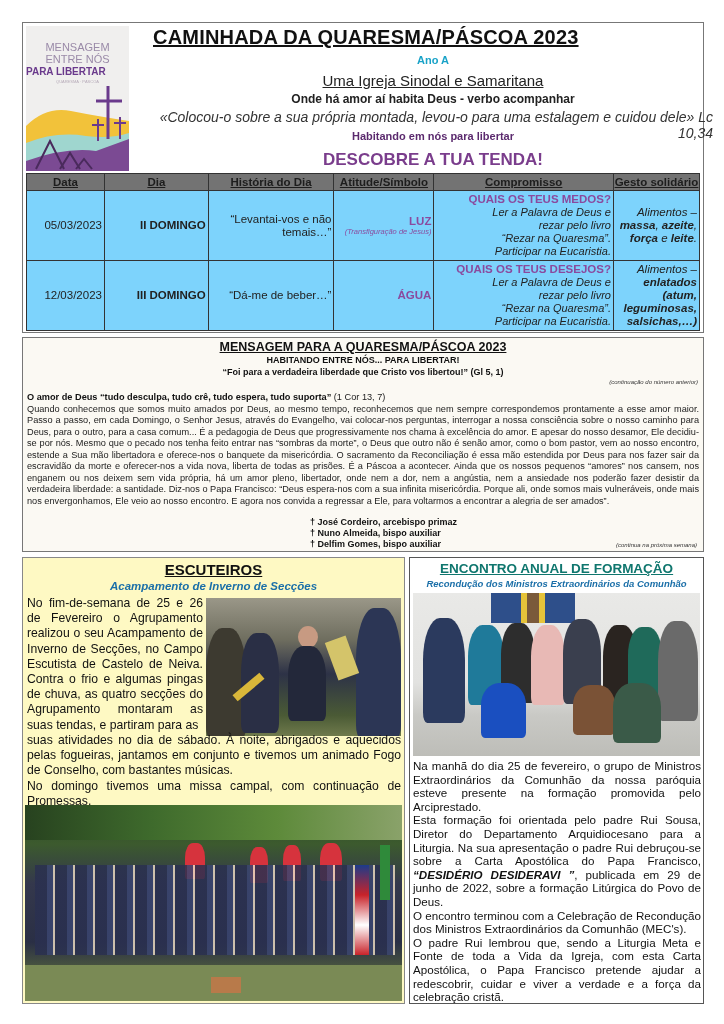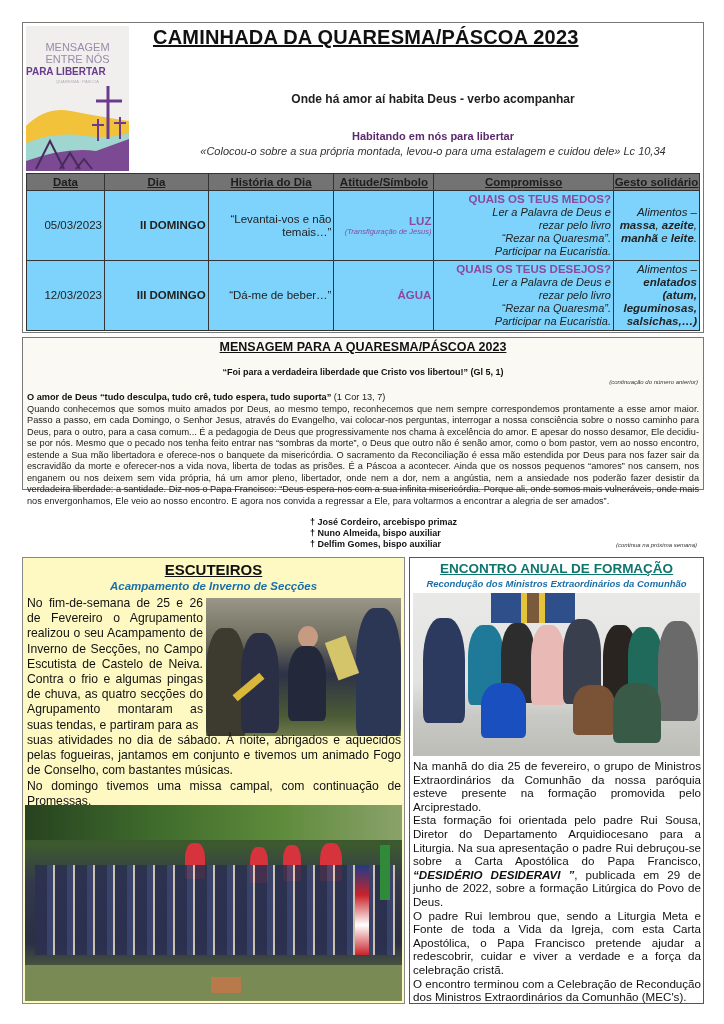--- a/index.html
+++ b/index.html
@@ -10,33 +10,33 @@
   #cover { position: absolute; left: 3px; top: 3px; width: 103px; height: 145px; background: #f0efee; overflow: hidden; }
   #cover .c1 { position: absolute; left: 0; width: 100%; text-align: center; font-family: "Liberation Sans", sans-serif; color: #9a8aa8; font-size: 11px; line-height: 11px; }
   #cover .c2 { position: absolute; left: 0; width: 100%; color: #6a3a8c; font-weight: bold; font-size: 10px; }
   #cover .c3 { position: absolute; left: 0; width: 100%; text-align: center; color: #b6aab8; font-size: 4px; }
   #cover svg { position: absolute; left: 0; top: 55px; }
 
   .hdr-title { position: absolute; left: 130px; top: 3px; width: 560px; text-align: left; font-family: "Liberation Sans", sans-serif; font-weight: bold; font-size: 20px; text-decoration: underline; color: #111; letter-spacing: 0.2px; }
   .hdr-ano { position: absolute; left: 130px; top: 31px; width: 560px; text-align: center; color: #1aa3c8; font-weight: bold; font-size: 11px; }
   .hdr-sub { position: absolute; left: 130px; top: 49px; width: 560px; text-align: center; color: #222; font-size: 15px; text-decoration: underline; }
   .hdr-onde { position: absolute; left: 130px; top: 69px; width: 560px; text-align: center; color: #222; font-size: 12px; font-weight: bold; }
-  .hdr-quote { position: absolute; left: 130px; top: 86px; width: 560px; text-align: center; color: #333; font-size: 11px; font-style: italic; margin-top: 36px; }
+  .hdr-quote { position: absolute; left: 130px; top: 86px; width: 560px; text-align: right; color: #333; font-size: 14px; font-style: italic; }
   .hdr-habit { position: absolute; left: 130px; top: 107px; width: 560px; text-align: center; color: #5b2a6e; font-size: 11px; font-weight: bold; }
   .hdr-desc { position: absolute; left: 130px; top: 127px; width: 560px; text-align: center; color: #7a3d8c; font-size: 17px; font-weight: bold; }
 
   table#plan { position: absolute; left: 3px; top: 150px; width: 674px; border-collapse: collapse; font-size: 11.5px; }
   table#plan th { background: #737373; color: #1d1d1d; font-weight: bold; text-decoration: underline; font-size: 11.5px; height: 17px; border: 1.5px solid #333; }
   table#plan td { background: #7dd3fc; border: 1.5px solid #333; text-align: right; vertical-align: middle; color: #222; padding: 1px 2px; line-height: 13px; }
   .purple-bold { color: #8a4a9e; font-weight: bold; }
   .luz-note { color: #8a4a9e; font-style: italic; font-size: 7.5px; line-height: 8px; display: block; }
   .ital { font-style: italic; font-size: 11px; }
 
   
-  #msg-box { position: absolute; left: 22px; top: 337px; width: 682px; height: 153px; border: 1.5px solid #777; background: #fbf9f3; }
+  #msg-box { position: absolute; left: 22px; top: 337px; width: 682px; height: 215px; border: 1.5px solid #777; background: #fbf9f3; }
   .msg-title { position: absolute; left: 0; top: 2px; width: 100%; text-align: center; font-weight: bold; font-size: 12.5px; text-decoration: underline; color: #111; }
   .msg-l1 { position: absolute; left: 0; top: 17px; width: 100%; text-align: center; font-size: 9px; font-weight: bold; color: #111; }
   .msg-l2 { position: absolute; left: 0; top: 29px; width: 100%; text-align: center; font-size: 9px; font-weight: bold; color: #111; }
   .msg-cont { position: absolute; right: 5px; top: 41px; font-size: 6px; font-style: italic; color: #333; }
   .msg-body { position: absolute; left: 4px; top: 54px; width: 672px; font-size: 9.2px; line-height: 11.5px; color: #222; text-align: justify; }
   .msg-body b { color: #111; }
   .msg-sig { position: absolute; left: 287px; top: 179px; font-size: 9px; font-weight: bold; line-height: 11px; color: #111; }
   .msg-next { position: absolute; right: 6px; top: 204px; font-size: 6px; font-style: italic; color: #333; }
 
   
@@ -83,23 +83,26 @@
       </g>
       <g stroke="#4a2a5c" stroke-width="2" fill="none">
         <path d="M10 88 L24 60 L38 88"></path>
           <path d="M34 88 L44 72 L54 88"></path>
           <path d="M50 88 L58 78 L66 88"></path>
       </g>
     </svg>
   </div>
 
   <div class="hdr-title">CAMINHADA DA QUARESMA/PÁSCOA 2023</div>
+  <div class="hdr-ano">Ano A</div>
+  <div class="hdr-sub">Uma Igreja Sinodal e Samaritana</div>
   <div class="hdr-onde">Onde há amor aí habita Deus - verbo acompanhar</div>
   <div class="hdr-quote">«Colocou-o sobre a sua própria montada, levou-o para uma estalagem e cuidou dele»  Lc 10,34</div>
   <div class="hdr-habit">Habitando em nós para libertar</div>
+  <div class="hdr-desc">DESCOBRE A TUA TENDA!</div>
 
   <table id="plan">
     <colgroup>
       <col style="width:78px">
         <col style="width:104px">
         <col style="width:126px">
         <col style="width:100px">
         <col style="width:180px">
         <col style="width:86px">
     </colgroup>
@@ -125,21 +128,21 @@
         <td>
           <div class="purple-bold">QUAIS OS TEUS MEDOS?</div>
           <div class="ital">Ler a Palavra de Deus e</div>
           <div class="ital">rezar pelo livro</div>
           <div class="ital">“Rezar na Quaresma”.</div>
           <div class="ital">Participar na Eucaristia.</div>
         </td>
         <td style="font-style:italic;">
           <div>Alimentos –</div>
           <div><b>massa</b>, <b>azeite</b>,</div>
-          <div><b>manhã</b> e <b>leite</b>.</div>
+          <div><b>força</b> e <b>leite</b>.</div>
         </td>
       </tr>
       <tr style="height:70px;">
         <td>12/03/2023</td>
         <td style="font-weight:bold;">III DOMINGO</td>
         <td><span>“Dá-me de beber…”</span></td>
         <td>
           <span class="purple-bold">ÁGUA</span>
         </td>
         <td>
@@ -156,20 +159,21 @@
           <div><b>leguminosas,</b></div>
           <div><b>salsichas,…)</b></div>
         </td>
       </tr>
     </tbody>
   </table>
 </div>
 
 <div id="msg-box">
   <div class="msg-title">MENSAGEM PARA A QUARESMA/PÁSCOA 2023</div>
+  <div class="msg-l1">HABITANDO ENTRE NÓS... PARA LIBERTAR!</div>
   <div class="msg-l2">“Foi para a verdadeira liberdade que Cristo vos libertou!” (Gl 5, 1)</div>
   <div class="msg-cont">(continuação do número anterior)</div>
   <div class="msg-body">
     <b>O amor de Deus “tudo desculpa, tudo crê, tudo espera, tudo suporta”</b><span> (1 Cor 13, 7)</span><br>
     <span>Quando conhecemos que somos muito amados por Deus, ao mesmo tempo, reconhecemos que nem sempre correspondemos prontamente a esse amor maior. Passo a passo, em cada Domingo, o Senhor Jesus, através do Evangelho, vai colocar-nos perguntas, interrogar a nossa consciência sobre o nosso caminho para Deus, para o outro, para a casa comum... É a pedagogia de Deus que progressivamente nos chama à excelência do amor. E apesar do nosso desamor, Ele decidiu-se por nós. Mesmo que o pecado nos tenha feito entrar nas “sombras da morte”, o Deus que outro não é senão amor, como o bom pastor, vem ao nosso encontro, estende a Sua mão libertadora e oferece-nos o banquete da misericórdia. O sacramento da Reconciliação é essa mão estendida por Deus para nos fazer sair da escravidão da morte e oferecer-nos a vida nova, liberta de todas as prisões. É a Páscoa a acontecer. Ainda que os nossos pequenos “amores” nos cansem, nos enganem ou nos deixem sem vida própria, há um amor pleno, libertador, onde nem a dor, nem a angústia, nem a ansiedade nos poderão fazer desistir da verdadeira liberdade: a santidade. Diz-nos o Papa Francisco: “Deus espera-nos com a sua infinita misericórdia. Porque ali, onde somos mais vulneráveis, onde mais nos envergonhamos, Ele veio ao nosso encontro. E agora nos convida a regressar a Ele, para voltarmos a encontrar a alegria de ser amados”.</span>
   </div>
   <div class="msg-sig">
     <div>† José Cordeiro, arcebispo primaz</div>
     <div>† Nuno Almeida, bispo auxiliar</div>
     <div>† Delfim Gomes, bispo auxiliar</div>
@@ -225,16 +229,16 @@
     <div class="person" style="left:190px;top:32px;width:34px;height:80px;background:#2a2420;"></div>
     <div class="person" style="left:215px;top:34px;width:34px;height:70px;background:#1f6a5a;"></div>
     <div class="person" style="left:245px;top:28px;width:40px;height:100px;background:#6a6a6a;"></div>
     <div class="person" style="left:68px;top:90px;width:45px;height:55px;background:#1a4fc0;"></div>
     <div class="person" style="left:160px;top:92px;width:42px;height:50px;background:#7a5236;"></div>
     <div class="person" style="left:200px;top:90px;width:48px;height:60px;background:#3a5a48;"></div>
   </div>
   <div class="en-text">
     <div>Na manhã do dia 25 de fevereiro, o grupo de Ministros Extraordinários da Comunhão da nossa paróquia esteve presente na formação promovida pelo Arciprestado.</div>
     <div><span>Esta formação foi orientada pelo padre Rui Sousa, Diretor do Departamento Arquidiocesano para a Liturgia. Na sua apresentação o padre Rui debruçou-se sobre a Carta Apostólica do Papa Francisco, </span><b><i>“DESIDÉRIO DESIDERAVI ”</i></b><span>, publicada em 29 de junho de 2022, sobre a formação Litúrgica do Povo de Deus.</span></div>
+    <div>O encontro terminou com a Celebração de Recondução dos Ministros Extraordinários da Comunhão (MEC's).</div>
     <div>O padre Rui lembrou que, sendo a Liturgia Meta e Fonte de toda a Vida da Igreja, com esta Carta Apostólica, o Papa Francisco pretende ajudar a redescobrir, cuidar e viver a verdade e a força da celebração cristã.</div>
-    <div>O encontro terminou com a Celebração de Recondução dos Ministros Extraordinários da Comunhão (MEC's).</div>
   </div>
 </div>
 
 </body></html>

